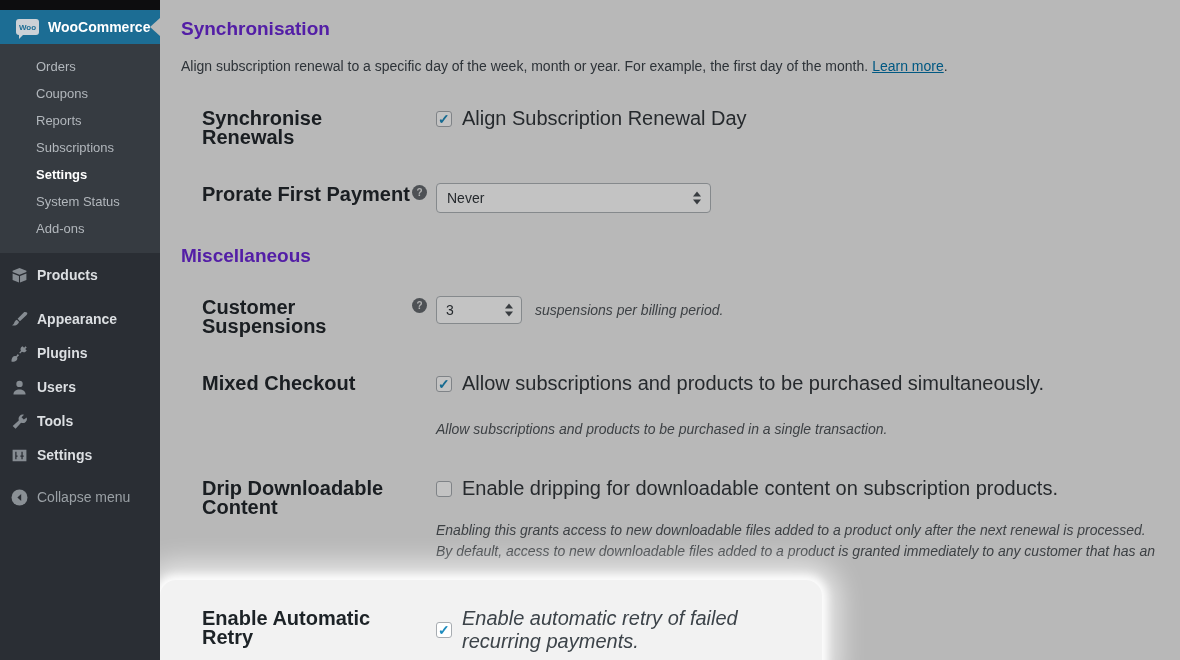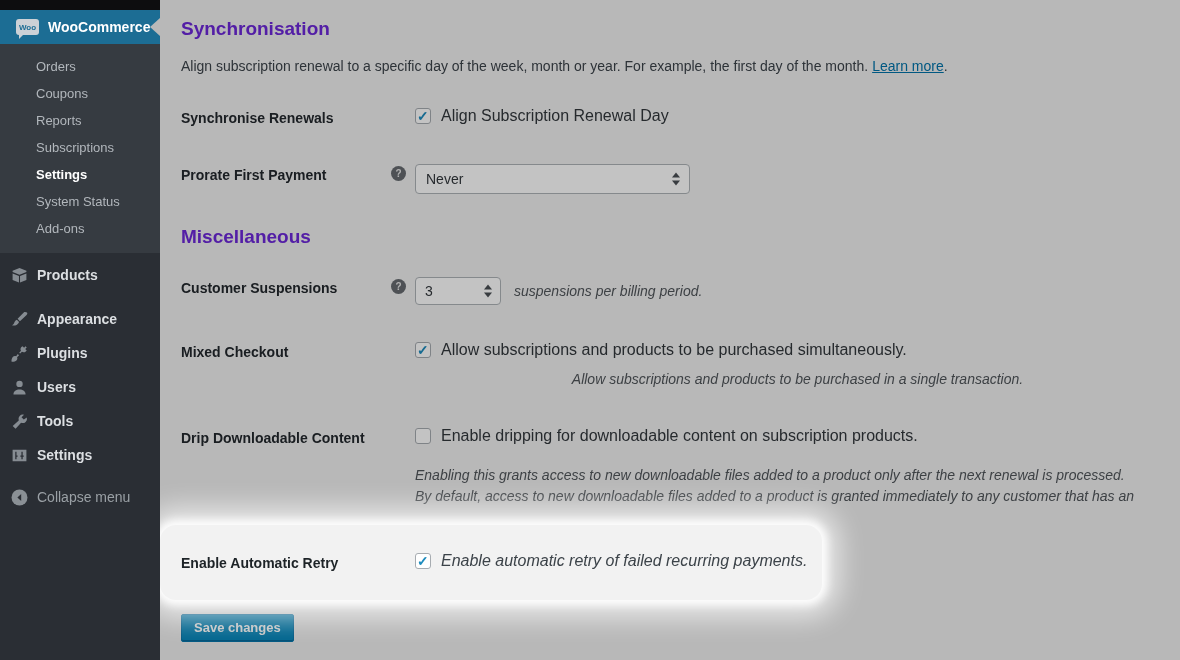--- a/index.html
+++ b/index.html
@@ -36,42 +36,42 @@
   
   .content { position:absolute; left:160px; top:0; width:1020px; height:660px;
              padding:18px 0 0 21px; overflow:hidden; }
   .dim-overlay { position:absolute; left:160px; top:0; width:1020px; height:660px;
                  background:rgba(0,0,0,0.235); z-index:50; pointer-events:none; }
   h2.section-heading { font-size:19px; line-height:22px; font-weight:700; color:#6d28d9; }
   .top-desc { margin-top:16px; font-size:14px; line-height:20px; color:#3c434a; }
   .learn-more { color:#0073aa; text-decoration:underline; cursor:pointer; margin-left:4px; }
 
   .form-row { display:flex; align-items:flex-start; }
-  .row-label { width:210px; flex:0 0 auto; font-size:14px; font-weight:600;
-               color:#23282d; padding-top:2px; line-height:19px; }
+  .row-label { width:210px; flex:0 0 auto; font-size:20px; font-weight:600;
+               color:#23282d; padding-top:2px; line-height:19px;margin-left:21px; }
   .help-slot { width:24px; flex:0 0 auto; padding-top:2px; }
   .help-icon { width:15px; height:15px; border-radius:50%; background:#666b70;
                color:#e8e8e8; font-size:10px; font-weight:700; display:flex;
                align-items:center; justify-content:center; cursor:pointer; }
   .control { flex:1 1 auto; min-width:0; }
   .check-line { display:flex; align-items:center; gap:10px; }
   .checkbox { width:16px; height:16px; background:#ffffff; border:1px solid #a7acb1;
               border-radius:3px; flex:0 0 auto; position:relative; cursor:pointer; }
   .checkbox.checked::after { content:"\2713"; position:absolute; left:1px; top:-1px;
               font-size:14px; line-height:16px; font-weight:700; color:#1e8cbe; }
-  .check-text { font-size:16px; color:#32373c;text-align:center; }
+  .check-text { font-size:20px; color:#32373c; }
   .field-desc { font-size:14px; font-style:italic; color:#50555a; line-height:21px; }
   .nowrap { white-space:nowrap; overflow:hidden; }
 
   .row-synchronise { margin-top:31px; }
   .row-prorate { margin-top:36px; }
   .misc-heading { margin-top:32px; }
   .row-suspensions { margin-top:29px; }
   .row-mixed { margin-top:36px; }
-  .row-mixed .field-desc { margin-top:10px;text-align:center; }
+  .row-mixed .field-desc { margin-top:24px; }
   .row-drip { margin-top:37px; }
   .row-drip .field-desc { margin-top:20px; }
 
   .select-box { width:275px; height:30px; background:#ffffff; border:1px solid #aeb3b8;
                 border-radius:4px; display:flex; align-items:center; padding:0 10px;
                 font-size:14px; color:#32373c; cursor:pointer; position:relative; }
   .select-arrows, .spin-arrows { position:absolute; right:9px; top:50%; transform:translateY(-50%);
                 width:9px; display:flex; flex-direction:column; align-items:center; gap:3px; }
   .arrow-up { width:0; height:0; border-left:4px solid transparent; border-right:4px solid transparent;
               border-bottom:5px solid #4a4f54; }

